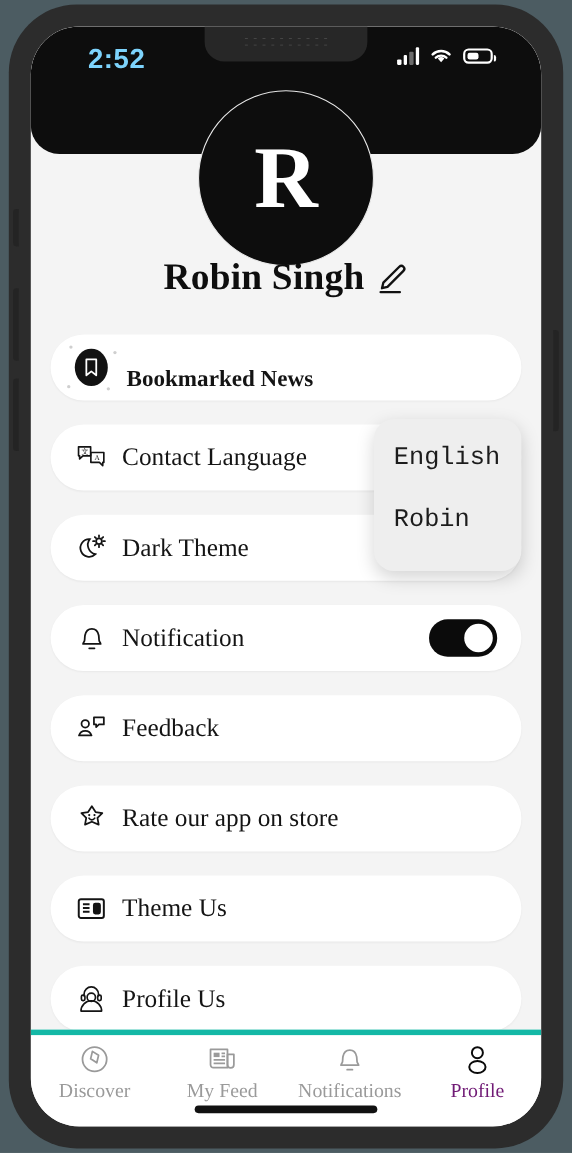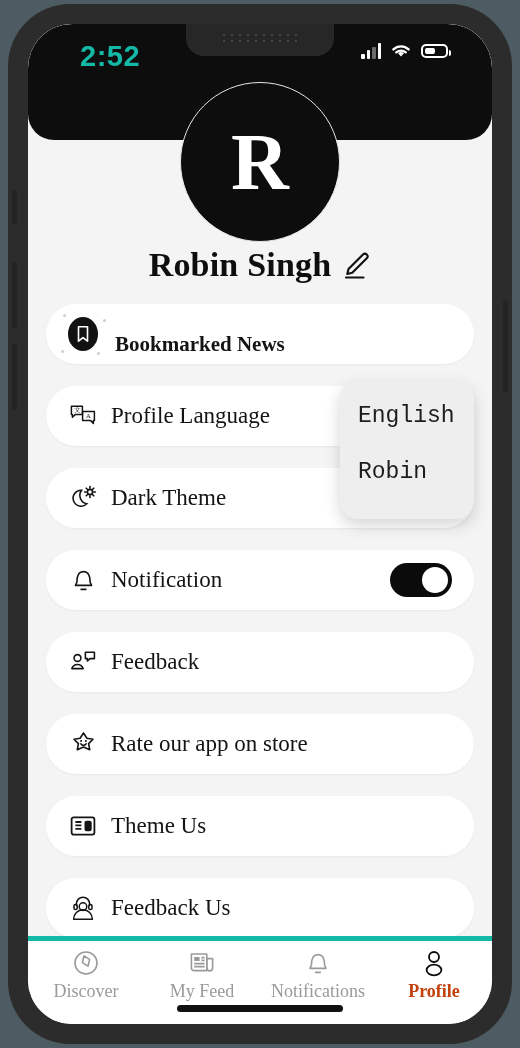--- a/index.html
+++ b/index.html
@@ -45,21 +45,21 @@
     border-radius:0 0 18px 18px;
   }
   .notch-dots{
     position:absolute; left:50%; transform:translateX(-50%); top:8px;
     width:80px; height:14px; opacity:.3;
     background-image:radial-gradient(#8a8a8a 1px, transparent 1px);
     background-size:8px 6px;
   }
   .status-time{
     position:absolute; left:52px; top:16px;
-    color:#14b8a6; font-size:29px; font-weight:bold;
+    color:#7dd3fc; font-size:25px; font-weight:bold;
     font-family:"Liberation Sans", sans-serif; letter-spacing:.5px;
   }
   .status-icons{
     position:absolute; right:44px; top:19px;
     display:flex; align-items:center; gap:9px;
   }
   .sig{ display:flex; align-items:flex-end; gap:2px; height:16px; }
   .sig i{ display:block; width:3.5px; background:#fff; border-radius:1px; }
   .sig i:nth-child(1){ height:5px; }
   .sig i:nth-child(2){ height:9px; }
@@ -83,21 +83,21 @@
     position:absolute; left:50%; transform:translateX(-50%); top:58px;
     width:160px; height:160px; border-radius:50%;
     background:#0d0d0d;
     display:flex; align-items:center; justify-content:center;
     color:#fff; font-size:80px; font-weight:bold;
     border:1px solid #e8e8e8;
   }
 
   
   .name-row{
-    position:absolute; left:0; top:222px; width:100%;
+    position:absolute; left:0; top:210px; width:100%;
     display:flex; align-items:center; justify-content:center; gap:10px;
   }
   .name-txt{ font-size:34px; font-weight:bold; color:#0e0e0e; letter-spacing:.2px; }
 
   
   .list{ position:absolute; left:0; top:280px; width:100%; padding:0 18px; }
   .card{
     position:relative;
     height:60px; background:#fff; border-radius:32px;
     margin-bottom:22px;
@@ -143,21 +143,21 @@
 
   
   .tabbar{
     position:absolute; left:0; bottom:0; width:100%; height:88px;
     background:#fff; border-top:5px solid #14b8a6;
     display:flex; align-items:flex-start; padding-top:8px;
     z-index:30;
   }
   .tab{ flex:1; display:flex; flex-direction:column; align-items:center; gap:4px; }
   .tab .tl{ font-size:18px; color:#9a9a9a; }
-  .tab.active .tl{ color:#c2410c; font-weight:bold; }
+  .tab.active .tl{ color:#701a75; font-weight:normal; }
   .home-ind{
     position:absolute; left:50%; transform:translateX(-50%); bottom:12px;
     width:166px; height:7px; background:#111; border-radius:5px; z-index:31;
   }
   svg{ display:block; }
 </style>
 </head>
 <body>
 
 <div id="stage">
@@ -229,21 +229,21 @@
 
       <div class="card">
         <span class="ic">
           <svg width="28" height="26" viewBox="0 0 28 26" fill="none" stroke="#141414" stroke-width="1.5" stroke-linejoin="round">
             <path d="M2.4 3.2h11v8.2h-7l-3 2.8v-2.8h-1z"></path>
             <path d="M13.6 8.4h11.8v9h-1v3l-3-3h-7.8z"></path>
             <text x="5.2" y="9.4" font-size="6.4" fill="#141414" stroke="none" font-family="Liberation Serif, serif">文</text>
             <text x="17" y="15" font-size="6.6" fill="#141414" stroke="none" font-family="Liberation Serif, serif">A</text>
           </svg>
         </span>
-        <span class="lbl">Profile Language</span>
+        <span class="lbl">Contact Language</span>
       </div>
 
       <div class="card">
         <span class="ic">
           <svg width="30" height="28" viewBox="0 0 30 28" fill="none" stroke="#141414" stroke-width="1.6" stroke-linecap="round">
             <path d="M13.6 6.2a8 8 0 1 0 5.2 13.6A8.6 8.6 0 0 1 13.6 6.2z"></path>
             <circle cx="22" cy="8" r="2.6"></circle>
             <path d="M22 2.6v1.6M22 11.8v1.6M16.6 8h1.6M25.8 8h1.6M18.2 4.2l1.1 1.1M24.7 10.7l1.1 1.1M25.8 4.2l-1.1 1.1M19.3 10.7l-1.1 1.1"></path>
           </svg>
         </span>
@@ -303,21 +303,21 @@
       <div class="card">
         <span class="ic">
           <svg width="28" height="28" viewBox="0 0 28 28" fill="none" stroke="#141414" stroke-width="1.5" stroke-linecap="round" stroke-linejoin="round">
             <path d="M7.4 11.4v-1.6a6.6 6.6 0 0 1 13.2 0v1.6"></path>
             <rect x="5" y="10.6" width="3.2" height="5" rx="1.4"></rect>
             <rect x="19.8" y="10.6" width="3.2" height="5" rx="1.4"></rect>
             <circle cx="14" cy="12.6" r="3.8"></circle>
             <path d="M4.6 25.2a9.4 9.4 0 0 1 18.8 0z"></path>
           </svg>
         </span>
-        <span class="lbl">Feedback Us</span>
+        <span class="lbl">Profile Us</span>
       </div>
 
     </div>
 
     <div class="dropdown">
       <div class="dd-item">English</div>
       <div class="dd-item">Robin</div>
     </div>
 
     <div class="tabbar">

